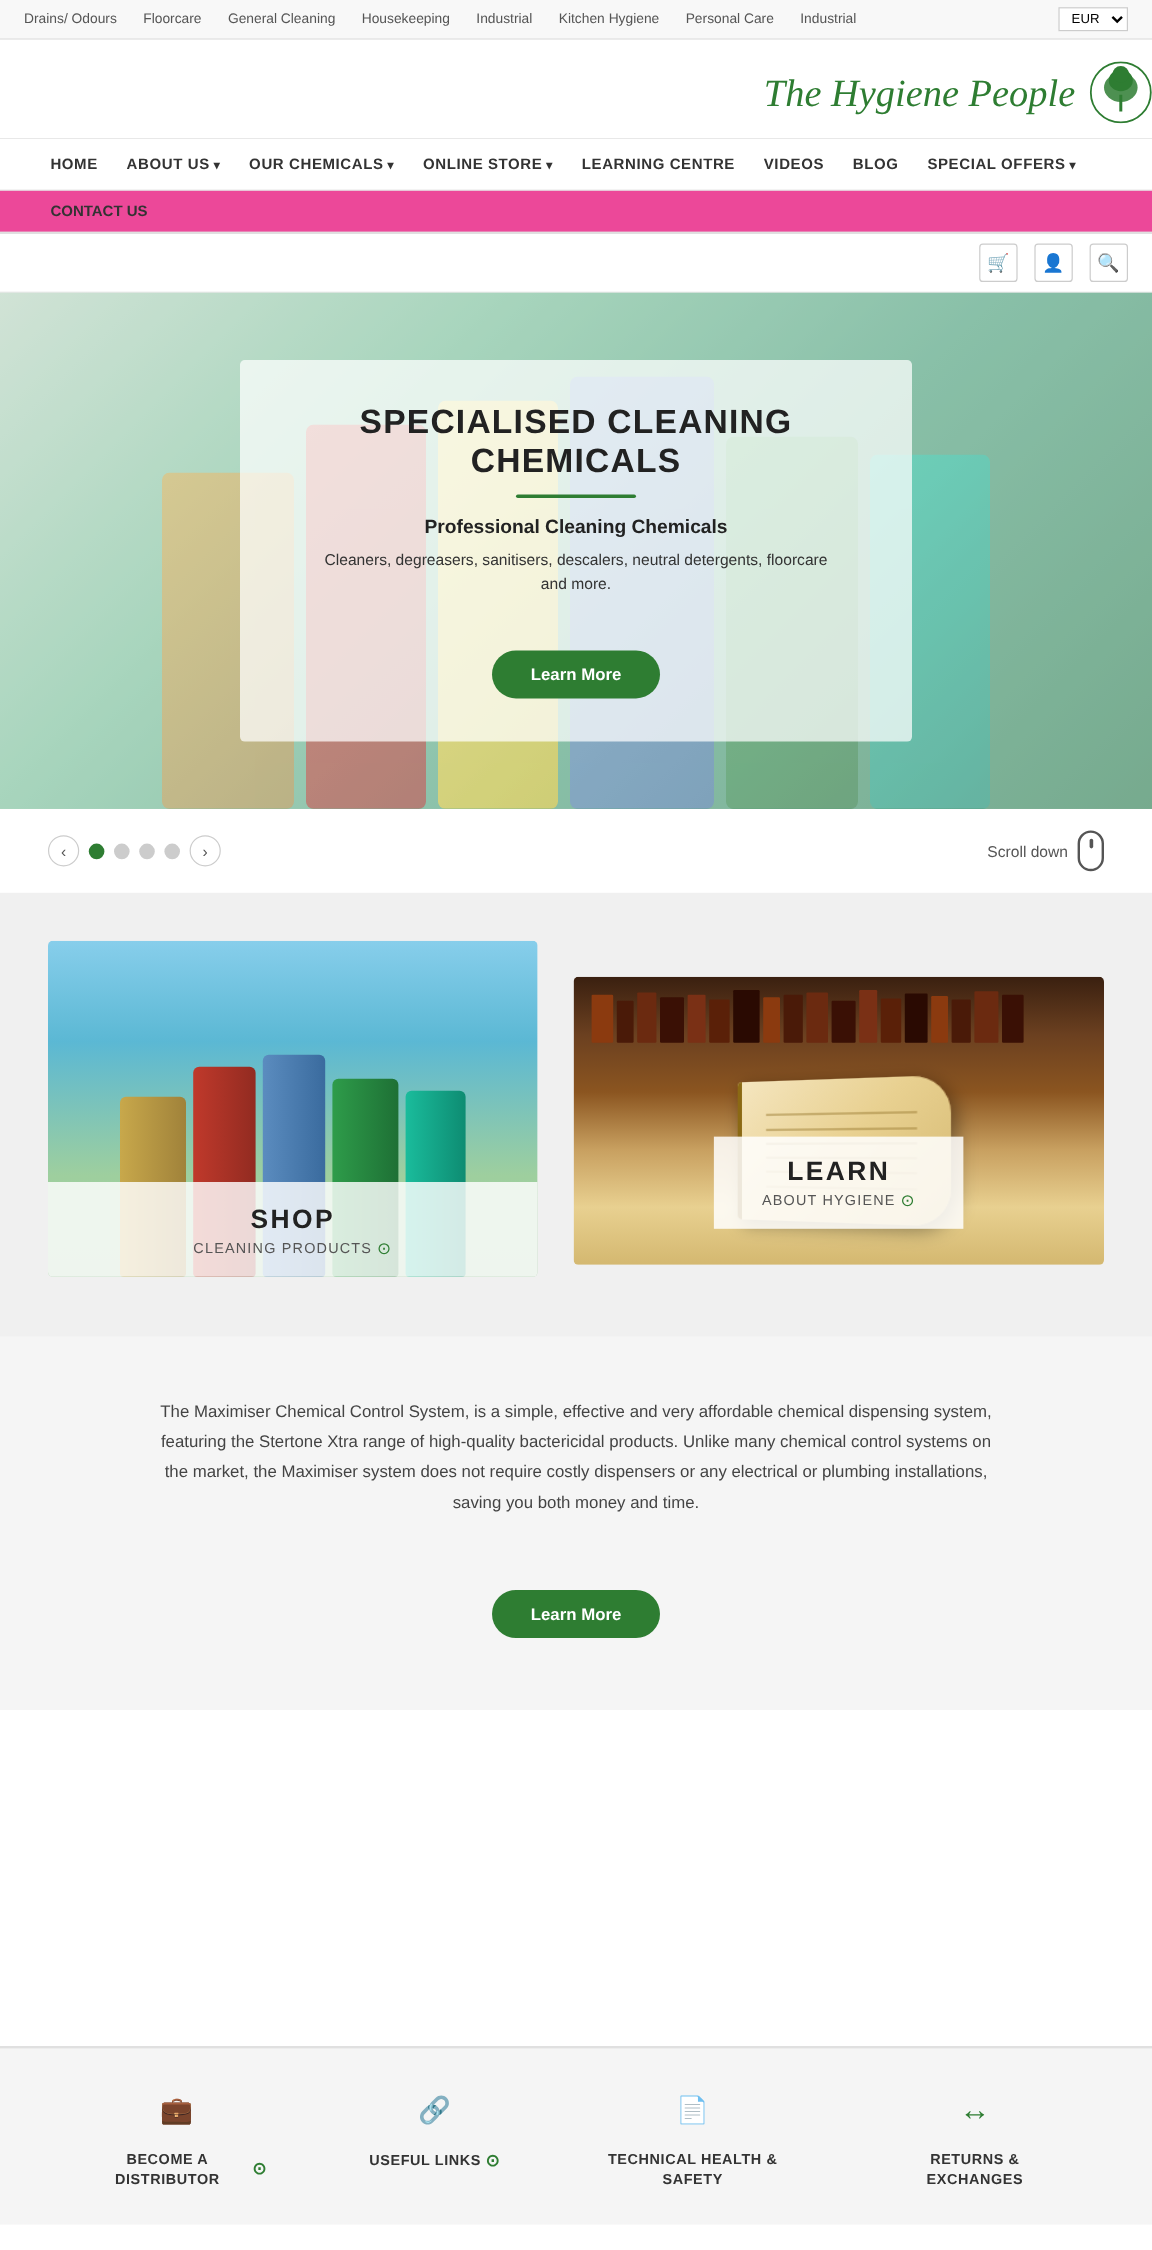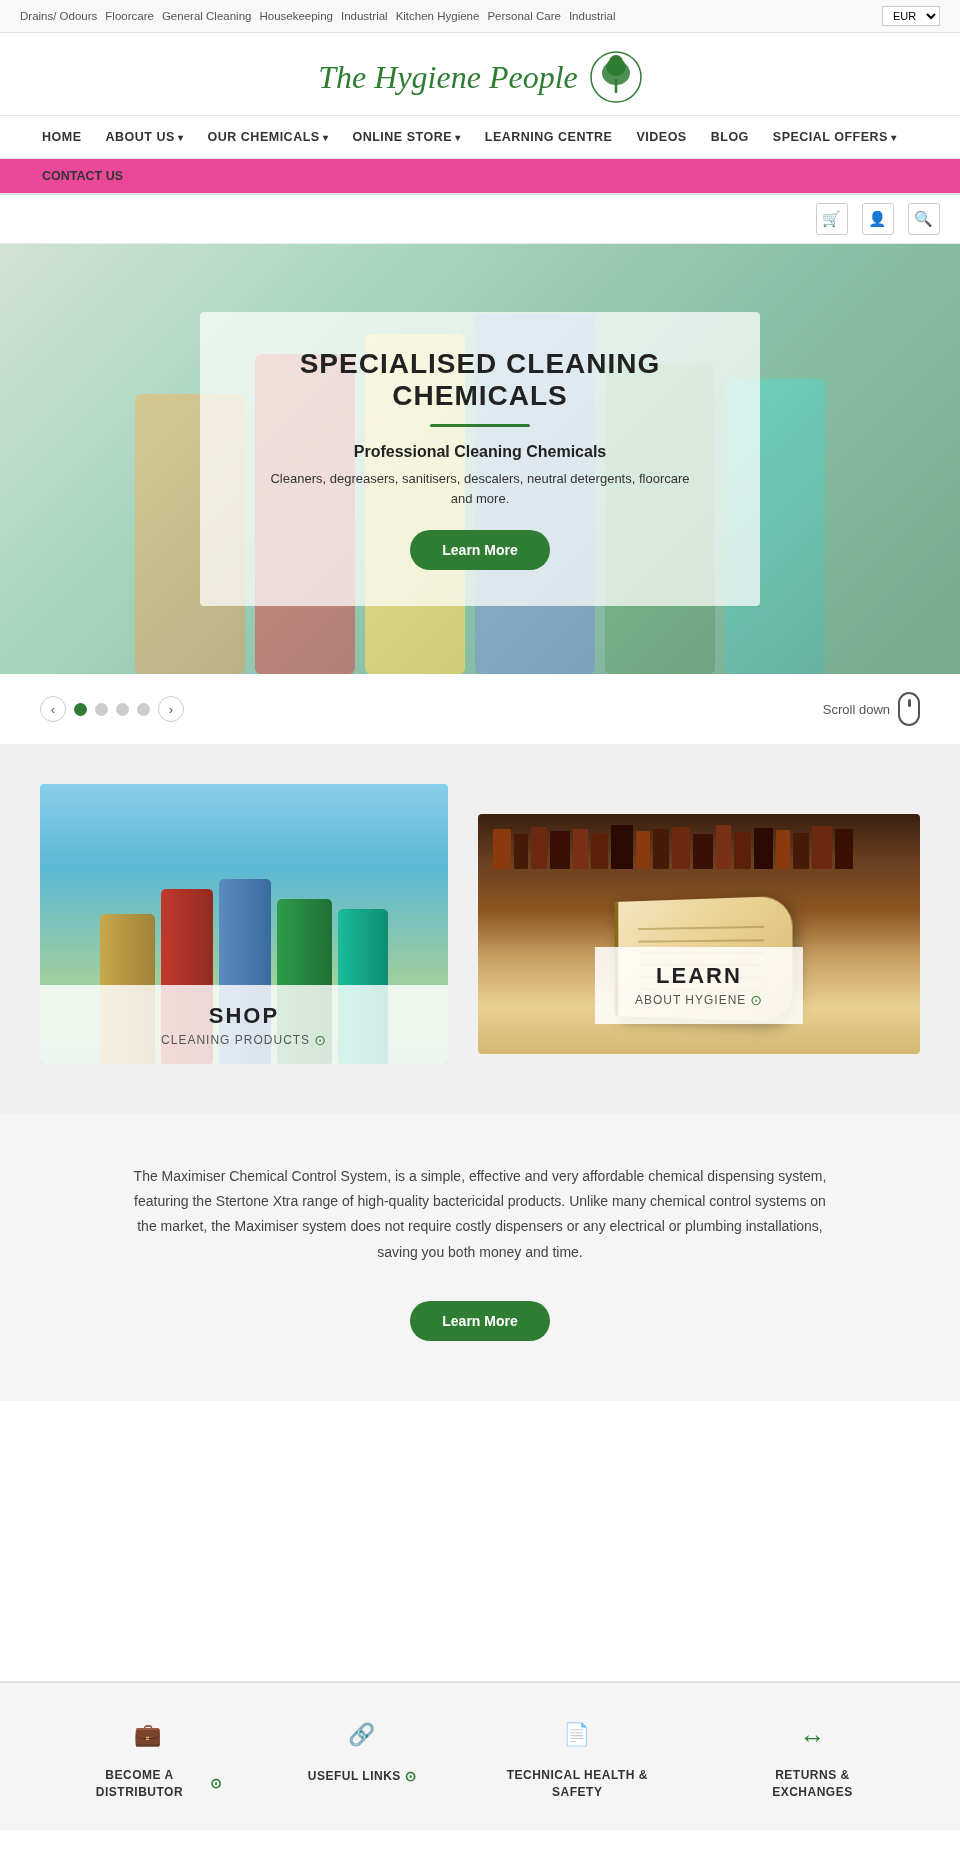--- a/index.html
+++ b/index.html
@@ -11,40 +11,40 @@
       border-bottom: 1px solid #e0e0e0;
       display: flex;
       align-items: center;
       justify-content: space-between;
       padding: 6px 20px;
       font-size: 12px;
       color: #555;
     }
     .top-nav-links {
       display: flex;
-      gap: 8px;
+      gap: 22px;
     }
     .top-nav-links a {
       color: #555;
       text-decoration: none;
       font-size: 11.5px;
     }
     .currency-selector {
       border: 1px solid #ccc;
       padding: 2px 6px;
       font-size: 11px;
       background: #fff;
       cursor: pointer;
     }
 
     
     .header {
       display: flex;
       align-items: center;
-      justify-content: center;
+      justify-content: flex-end;
       padding: 18px 0 12px 0;
       border-bottom: 1px solid #e8e8e8;
     }
     .logo-container {
       display: flex;
       align-items: center;
       gap: 12px;
     }
     .logo-text {
       font-family: Georgia, serif;
@@ -209,20 +209,21 @@
       background: #2e7d32;
       color: #fff;
       border: none;
       padding: 12px 32px;
       border-radius: 25px;
       font-size: 14px;
       font-weight: 600;
       cursor: pointer;
       text-decoration: none;
       display: inline-block;
+      margin-top: 24px;
     }
 
     
     .carousel-controls {
       display: flex;
       align-items: center;
       justify-content: space-between;
       padding: 18px 40px;
       background: #fff;
     }

